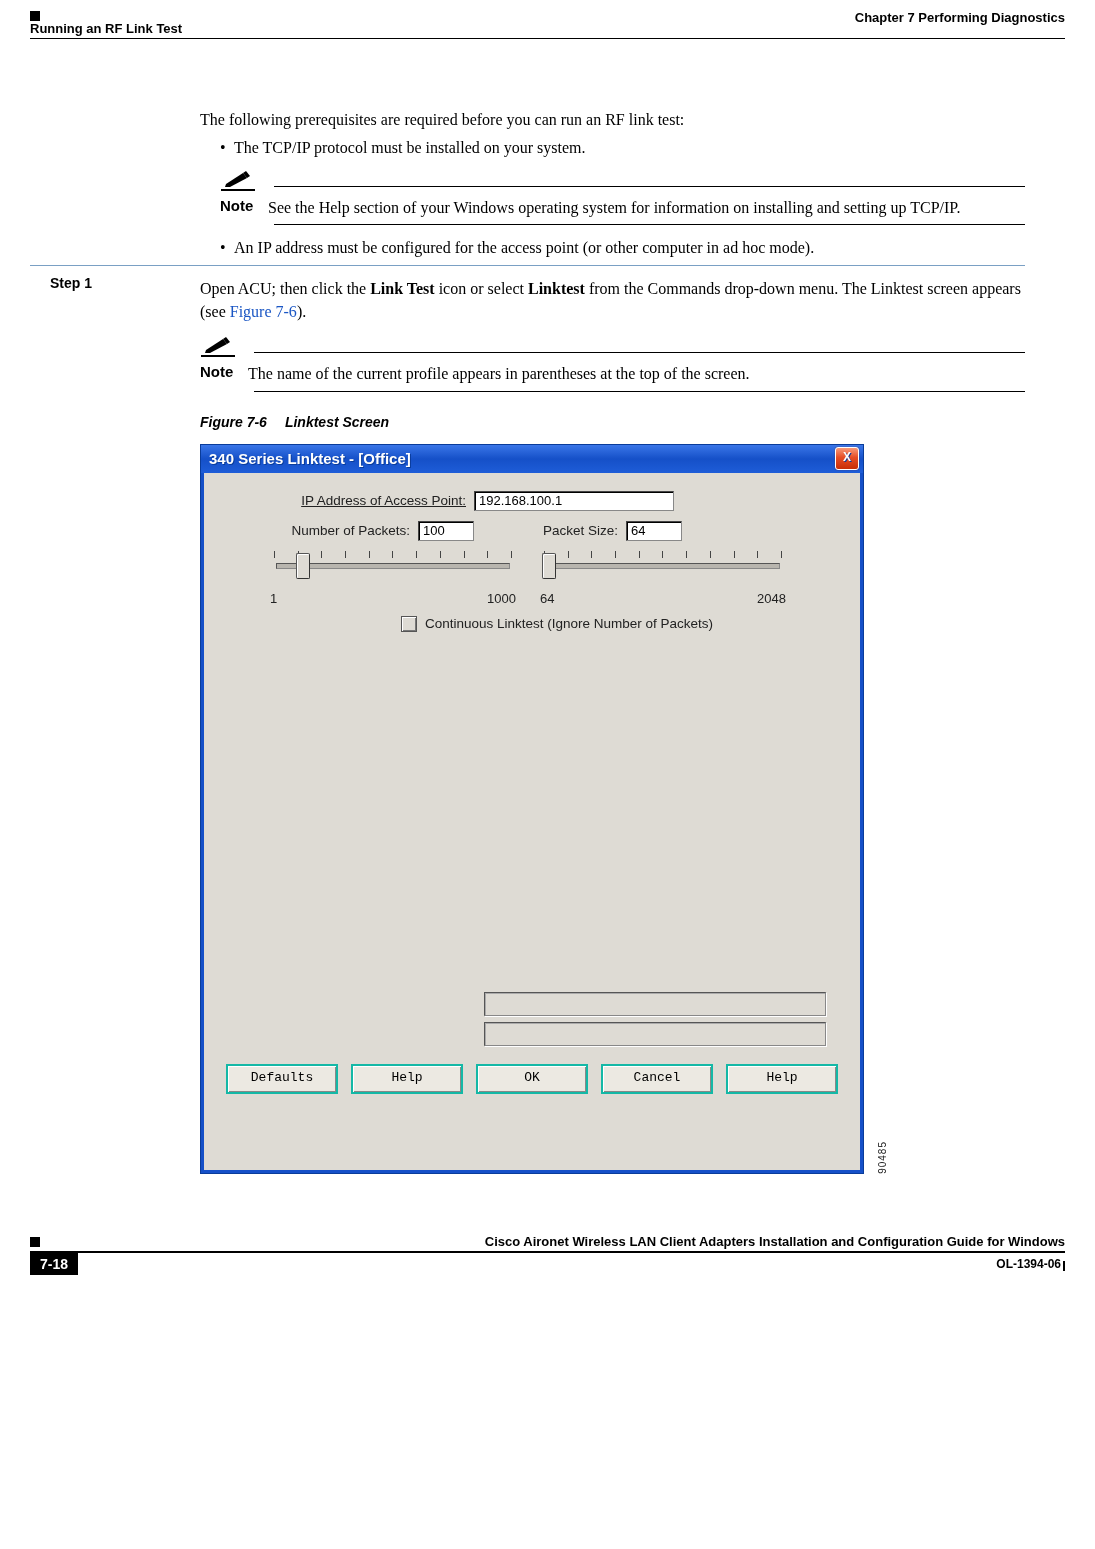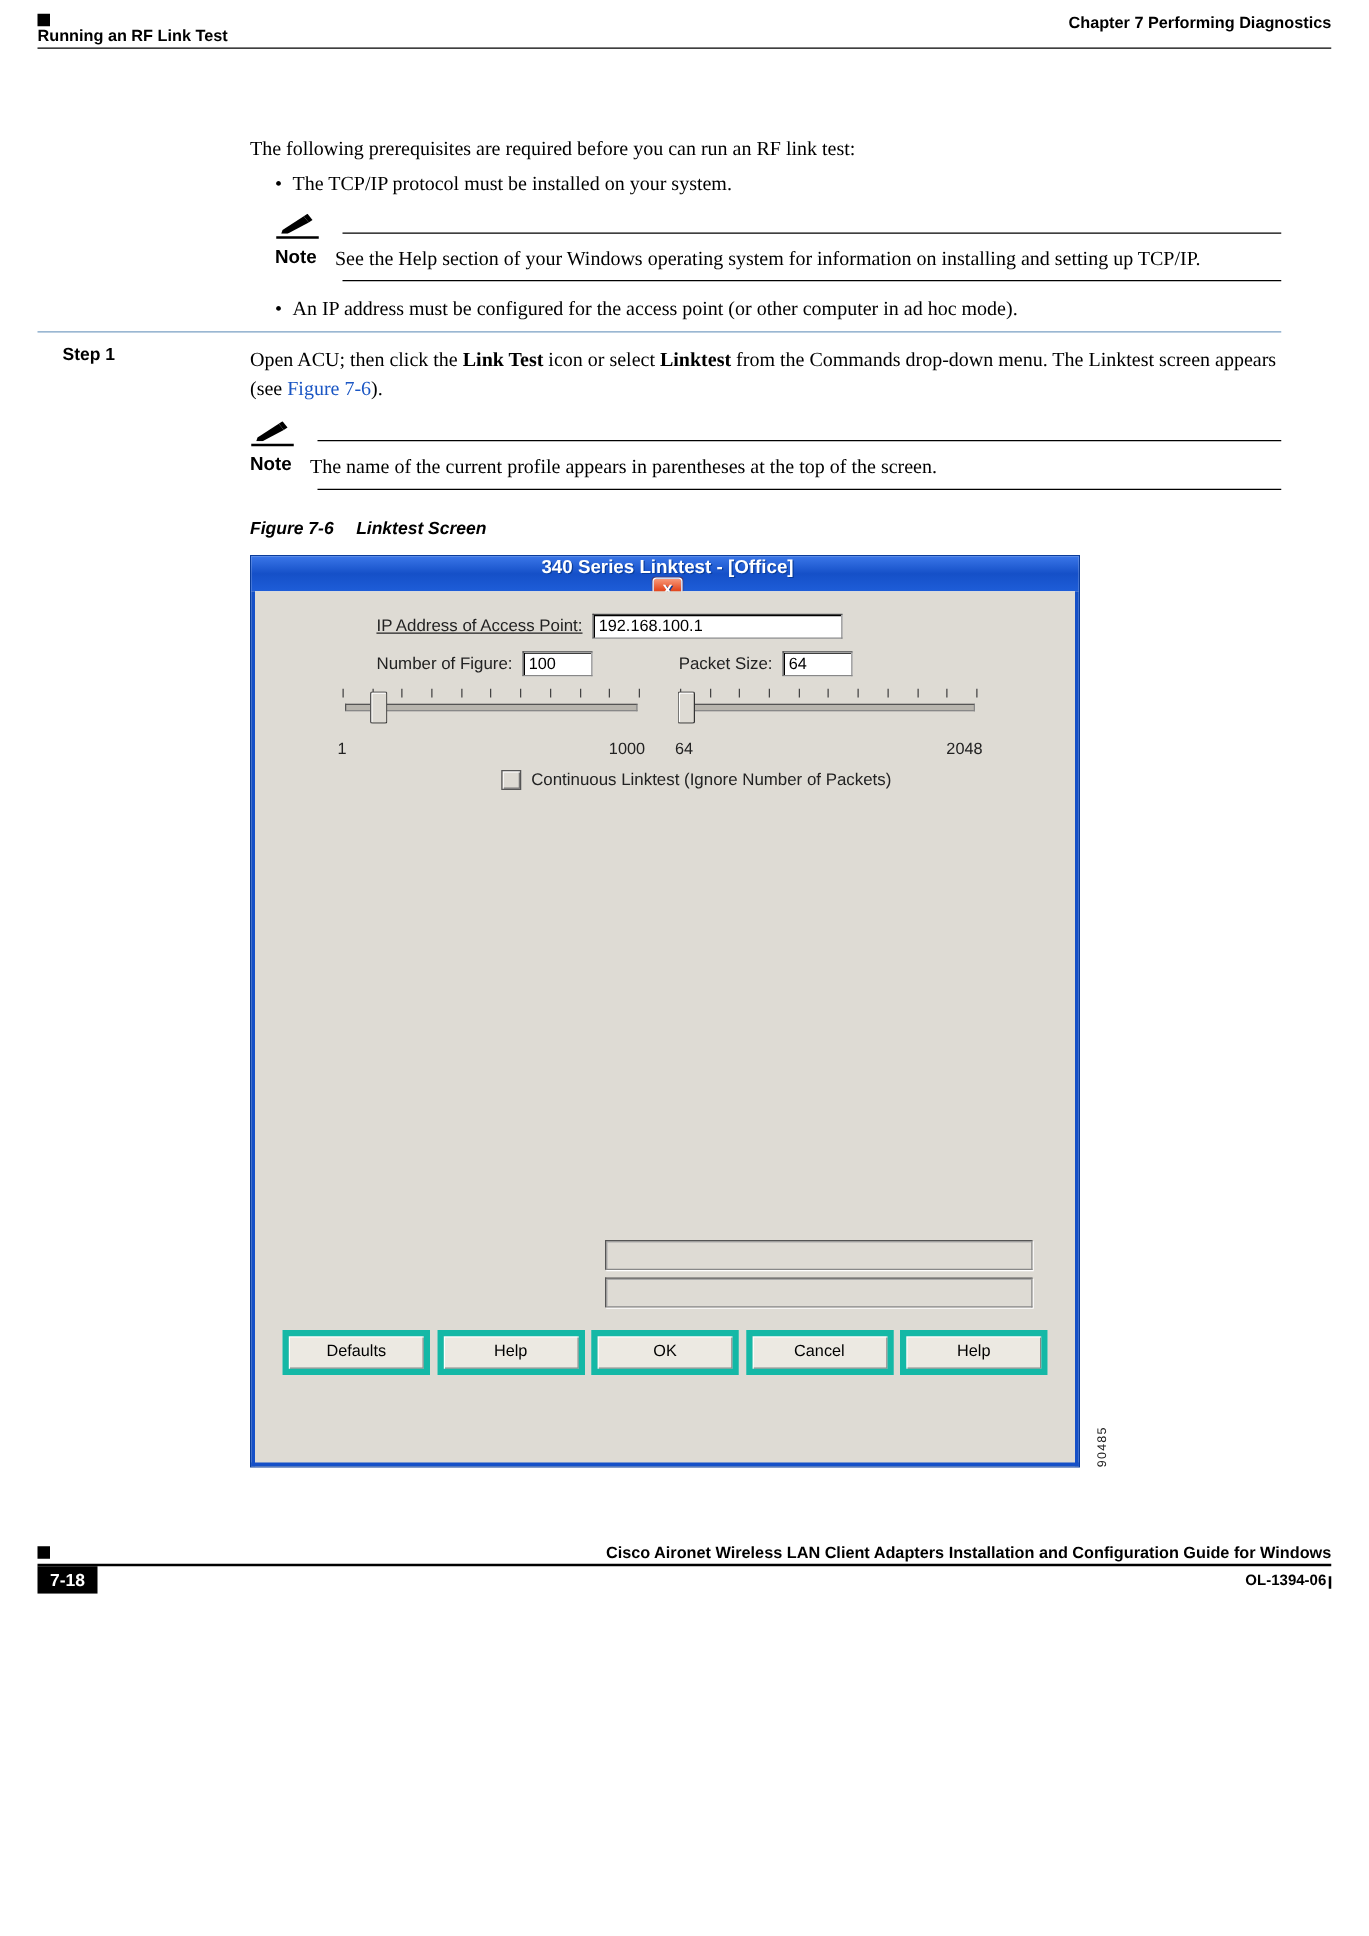--- a/index.html
+++ b/index.html
@@ -161,21 +161,20 @@
   .titlebar {
     background: linear-gradient(to bottom, #3a76e8 0%, #1550c8 50%, #1e5dd8 100%);
     color: #fff;
     height: 28px;
     display: flex;
     align-items: center;
     padding: 0 4px 0 8px;
     font-weight: bold;
     font-size: 15px;
     text-shadow: 1px 1px 0 #0a3c9a;
-    flex-direction: column;
   }
   .titlebar .ttext { flex: 1; }
   .closebtn {
     width: 22px;
     height: 21px;
     background: linear-gradient(to bottom, #f89a7a 0%, #e54d26 45%, #c82e07 100%);
     border: 1px solid #fff;
     border-radius: 3px;
     color: #fff;
     font-family: Arial, sans-serif;
@@ -297,23 +296,23 @@
   .spacer { height: 360px; }
   .btnrow {
     display: flex;
     justify-content: space-between;
     margin: 18px 8px 4px 8px;
   }
   .winbtn {
     width: 108px;
     height: 26px;
     background: #ece9e2;
-    border: 5px solid #14b8a6;
+    border: 2px solid #14b8a6;
     box-shadow: inset 1px 1px 0 #fff, inset -1px -1px 0 #888;
-    font-family: Liberation Sans, sans-serif;
+    font-family: Liberation Mono, monospace;
     font-size: 13px;
     text-align: center;
     line-height: 24px;
     cursor: pointer;
   }
   .figid {
     position: absolute;
     right: -16px;
     bottom: 0;
     font-family: Arial, sans-serif;
@@ -453,21 +452,21 @@
           <span class="ttext">340 Series Linktest - [Office]</span>
           <div class="closebtn">X</div>
         </div>
         <div class="winbody">
           <div class="form-area">
             <div class="row">
               <div class="lbl" style="width:198px;text-decoration:underline;">IP Address of Access Point:</div>
               <input class="txt-input" style="width: 200px;" value="192.168.100.1">
             </div>
             <div class="row">
-              <div class="lbl" style="width:142px;">Number of Figure:</div>
+              <div class="lbl" style="width:142px;">Number of Packets:</div>
               <input class="txt-input" style="width: 56px;" value="100">
               <div class="lbl" style="width:144px;text-align:right;">Packet Size:</div>
               <input class="txt-input" style="width: 56px;" value="64">
             </div>
 
             <div class="sliders-row">
               <div class="slider-col" style="margin-right:20px;">
                 <div class="slider-track-wrap">
                   <div class="ticks">
                       <div class="tick"></div>

